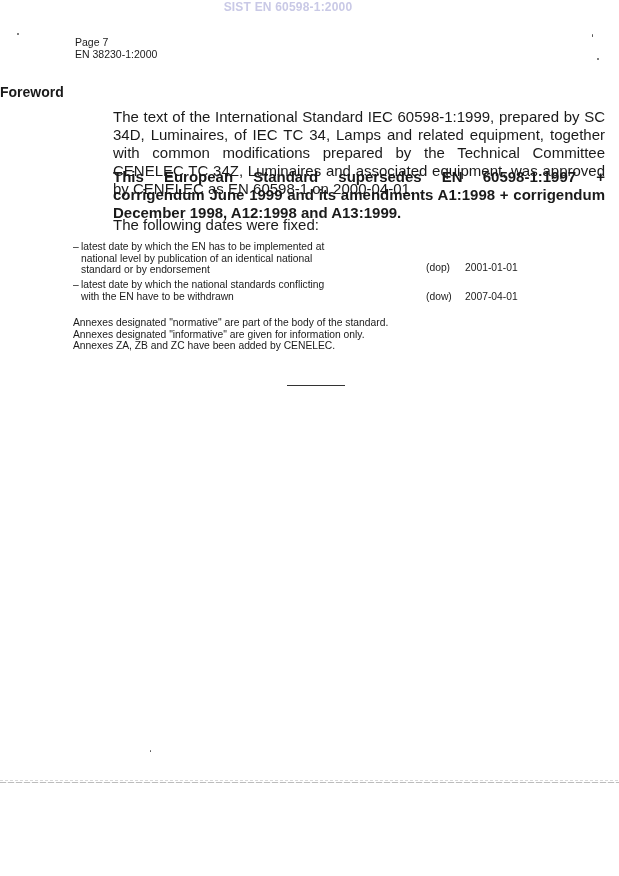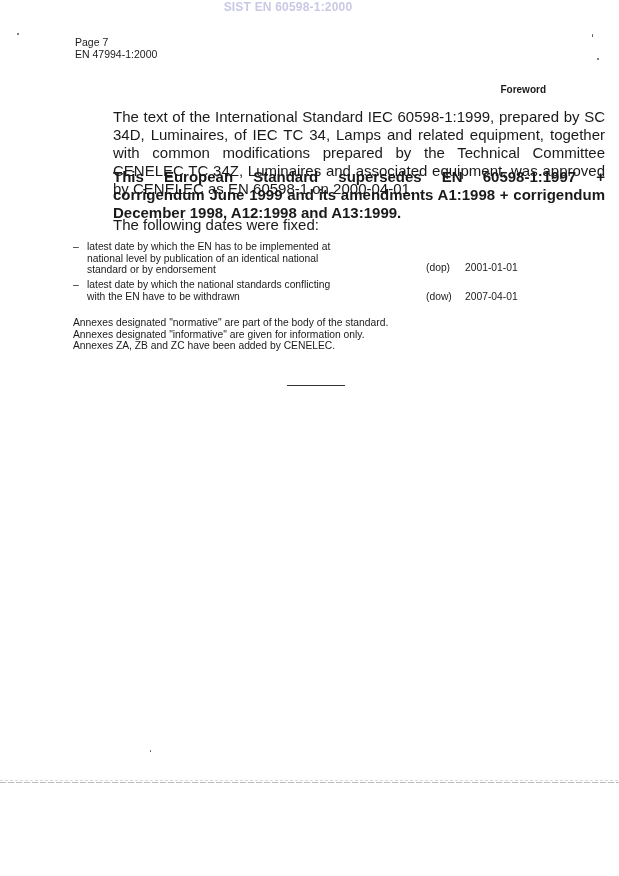--- a/index.html
+++ b/index.html
@@ -1,31 +1,31 @@
 <!DOCTYPE html>
 <html><head>
 <meta charset="utf-8">
 <style>
   html, body { margin: 0; padding: 0; background: #ffffff; }
   body { width: 619px; height: 876px; position: relative; overflow: hidden;
          font-family: "Liberation Sans", sans-serif; color: #1a1a1a; }
   .watermark { position: absolute; top: 0; left: 0; width: 576px; text-align: center;
                font-weight: bold; font-size: 12px; color: #c9c9e6; line-height: 14px; letter-spacing: 0.2px; }
   .header { position: absolute; left: 75px; top: 36px; font-size: 10.5px; line-height: 12px; }
-  .title { position: absolute; left: 0; width: 546px; top: 84px; text-align: right;
-           font-weight: bold; font-size: 10px; }
+  .title { position: absolute; left: 0; width: 546px; top: 84px; text-align: left;
+           font-weight: bold; font-size: 14px; }
   .para { position: absolute; left: 73px; width: 492px; font-size: 15px; line-height: 18px;
           text-align: justify; margin-left: 40px; }
   .p1 { top: 108px; }
   .p2 { top: 168px; font-weight: bold; }
   .p3 { top: 216px; }
   .dates { position: absolute; left: 73px; top: 241px; width: 492px; font-size: 10.3px; line-height: 11.5px; }
   .date-row { position: relative; margin-bottom: 4px; }
   .dash { position: absolute; left: 0; top: 0; }
-  .date-text { margin-left: 14px; width: 260px; }
+  .date-text { margin-left: 8px; width: 260px; }
   .code { position: absolute; left: 353px; bottom: 0; margin-top: 14px; }
   .dateval { position: absolute; left: 392px; bottom: 0; }
   .date-row.r1 { height: 34px; }
   .date-row.r1 .code, .date-row.r1 .dateval { bottom: 2px; }
   .date-row.r2 { height: 23px; }
   .date-row.r2 .code, .date-row.r2 .dateval { bottom: 0px; }
   .annex { position: absolute; left: 73px; top: 317px; width: 492px; font-size: 10.3px; line-height: 11.5px; }
   .rule { position: absolute; left: 287px; top: 385px; width: 58px; border-top: 1px solid #333; }
   .scanline { position: absolute; left: 0; top: 780px; width: 619px; height: 1px;
               background: repeating-linear-gradient(90deg, #d8d8d8 0 3px, #ffffff 3px 5px); }
@@ -33,21 +33,21 @@
                background: repeating-linear-gradient(90deg, #bcbcbc 0 6px, #f4f4f4 6px 8px); }
   .speck { position: absolute; width: 2px; height: 2px; background: #555; border-radius: 1px; }
 </style>
 </head>
 <body>
 
 <div class="watermark">SIST EN 60598-1:2000</div>
 
 <div class="header">
   <div>Page 7</div>
-  <div>EN 47994-1:2000</div>
+  <div>EN 38230-1:2000</div>
 </div>
 
 <div class="title">Foreword</div>
 
 <div class="para p1">The text of the International Standard IEC 60598-1:1999, prepared by SC 34D, Luminaires, of IEC TC 34, Lamps and related equipment, together with common modifications prepared by the Technical Committee CENELEC TC 34Z, Luminaires and associated equipment, was approved by CENELEC as EN 60598-1 on 2000-04-01.</div>
 <div class="para p2">This European Standard supersedes EN 60598-1:1997 + corrigendum June 1999 and its amendments A1:1998 + corrigendum December 1998, A12:1998 and A13:1999.</div>
 <div class="para p3">The following dates were fixed:</div>
 
 <div class="dates">
   <div class="date-row r1">

